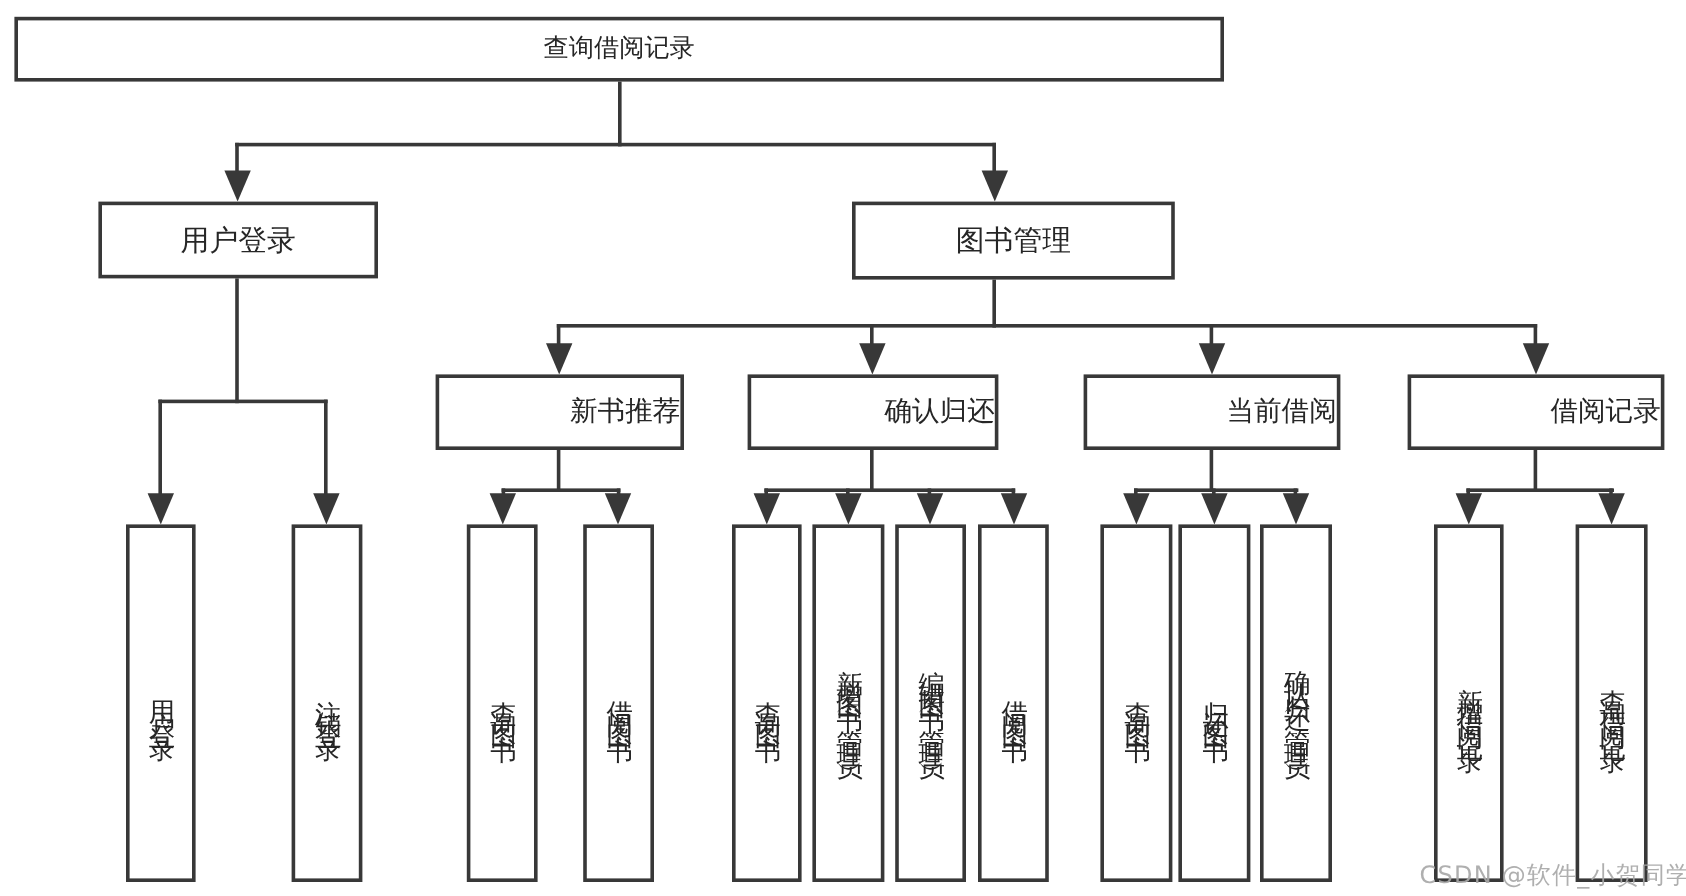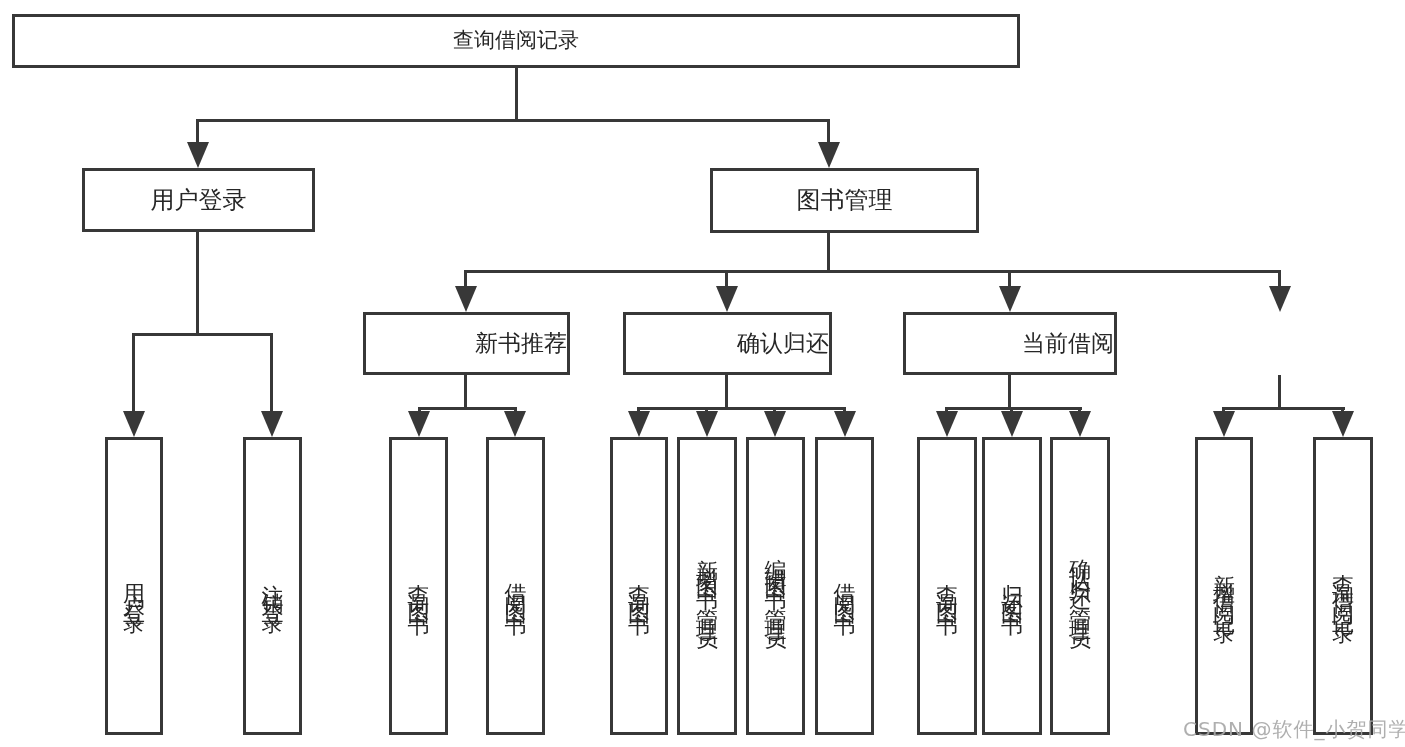--- a/index.html
+++ b/index.html
@@ -97,20 +97,23 @@
 
   <div class="box lvl3" style="left:363px; top:312px; width:207px; height:63px;">
     <span>新书推荐</span>
   </div>
   <div class="box lvl3" style="left:623px; top:312px; width:209px; height:63px;">
     <span>确认归还</span>
   </div>
   <div class="box lvl3" style="left:903px; top:312px; width:214px; height:63px;padding-left:45px;">
     <span>当前借阅</span>
   </div>
+  <div class="box lvl3" style="left:1173px; top:312px; width:214px; height:63px;">
+    <span>借阅记录</span>
+  </div>
 
   <div class="vline" style="left:464px; top:375px; height:35px;"></div>
   <div class="hline" style="left:418px; top:407px; width:99px;"></div>
   <div class="vline" style="left:418px; top:407px; height:8px;"></div>
   <div class="arrow" style="left:408px; top:411px;"></div>
   <div class="vline" style="left:514px; top:407px; height:8px;"></div>
   <div class="arrow" style="left:504px; top:411px;"></div>
 
   <div class="vline" style="left:725px; top:375px; height:35px;"></div>
   <div class="hline" style="left:637px; top:407px; width:209px;"></div>

